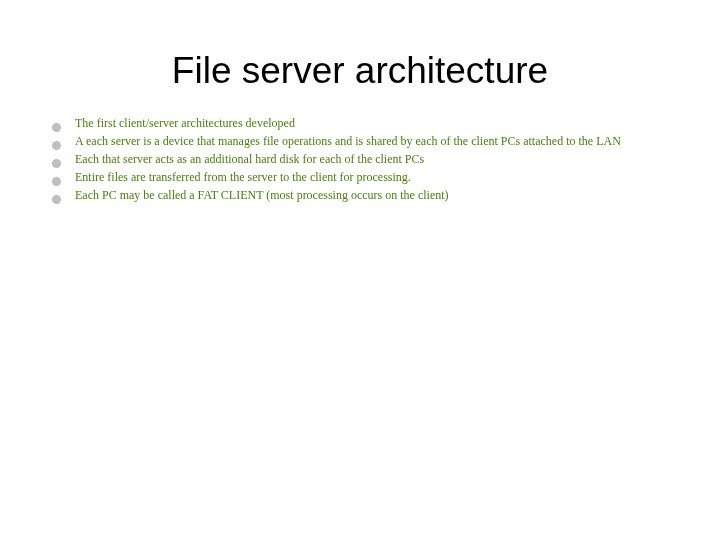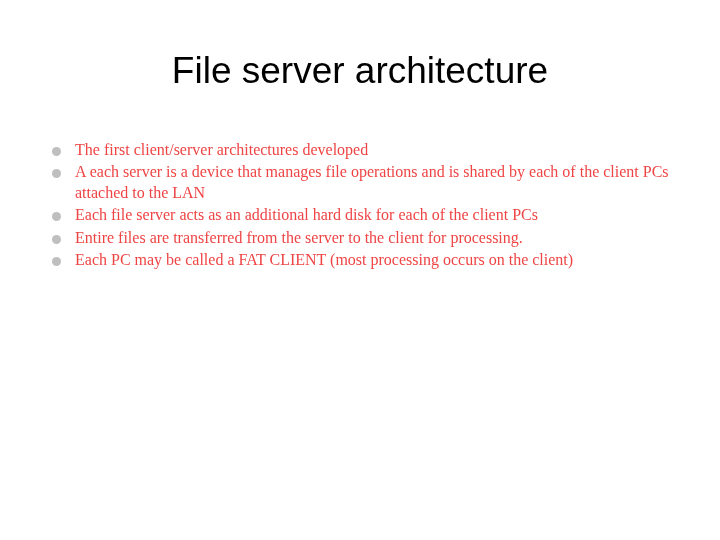--- a/index.html
+++ b/index.html
@@ -13,21 +13,21 @@
       background: #ffffff;
       font-family: Arial, Helvetica, sans-serif;
       padding: 50px 50px 40px 50px;
       overflow: hidden;
     }
     .slide-title {
       font-size: 37px;
       font-weight: 400;
       text-align: center;
       color: #000000;
-      margin-bottom: 48px;
+      margin-bottom: 24px;
       font-family: Arial, sans-serif;
     }
     .bullet-list {
       list-style: none;
       padding-left: 0;
     }
     .bullet-item {
       display: flex;
       align-items: flex-start;
       margin-bottom: 2px;
@@ -38,42 +38,42 @@
       width: 9px;
       height: 9px;
       border-radius: 50%;
       background: #bfbfbf;
       margin-top: 7px;
       margin-right: 14px;
       margin-left: 2px;
     }
     .bullet-text {
       font-family: 'Times New Roman', Times, serif;
-      font-size: 16px;
-      color: #ef4444;
+      font-size: 12px;
+      color: #4d7c0f;
       flex: 1;
     }
   </style>
 </head>
 <body>
 
 <h1 class="slide-title">File server architecture</h1>
 
 <ul class="bullet-list">
   <li class="bullet-item">
     <span class="bullet-marker"></span>
     <span class="bullet-text">The first client/server architectures developed</span>
   </li>
   <li class="bullet-item">
     <span class="bullet-marker"></span>
     <span class="bullet-text">A each server is a device that manages file operations and is shared by each of the client PCs attached to the LAN</span>
   </li>
   <li class="bullet-item">
     <span class="bullet-marker"></span>
-    <span class="bullet-text">Each file server acts as an additional hard disk for each of the client PCs</span>
+    <span class="bullet-text">Each that server acts as an additional hard disk for each of the client PCs</span>
   </li>
   <li class="bullet-item">
     <span class="bullet-marker"></span>
     <span class="bullet-text">Entire files are transferred from the server to the client for processing.</span>
   </li>
   <li class="bullet-item">
     <span class="bullet-marker"></span>
     <span class="bullet-text">Each PC may be called a FAT CLIENT (most processing occurs on the client)</span>
   </li>
 </ul>

